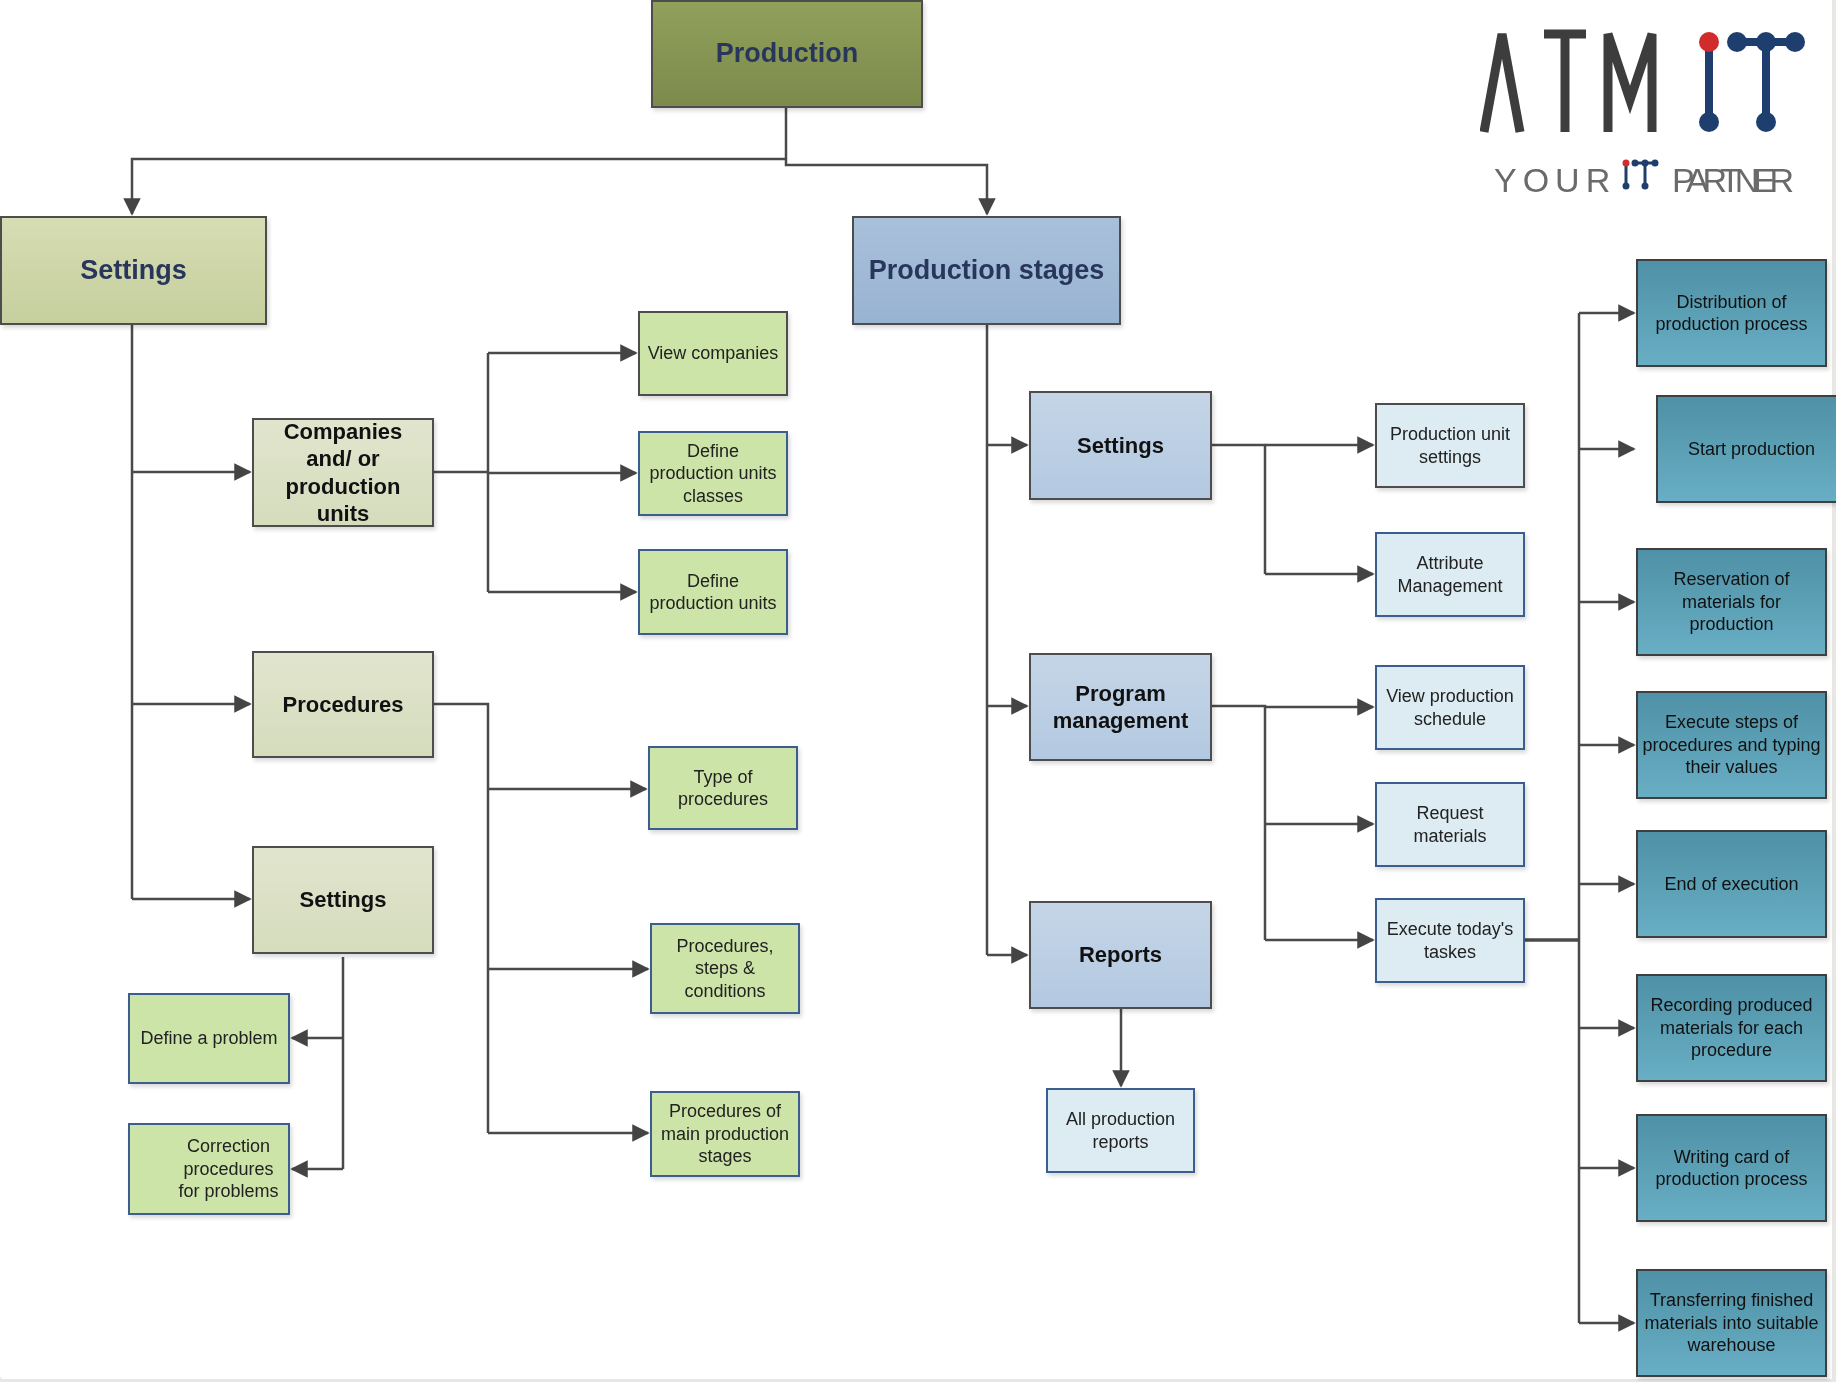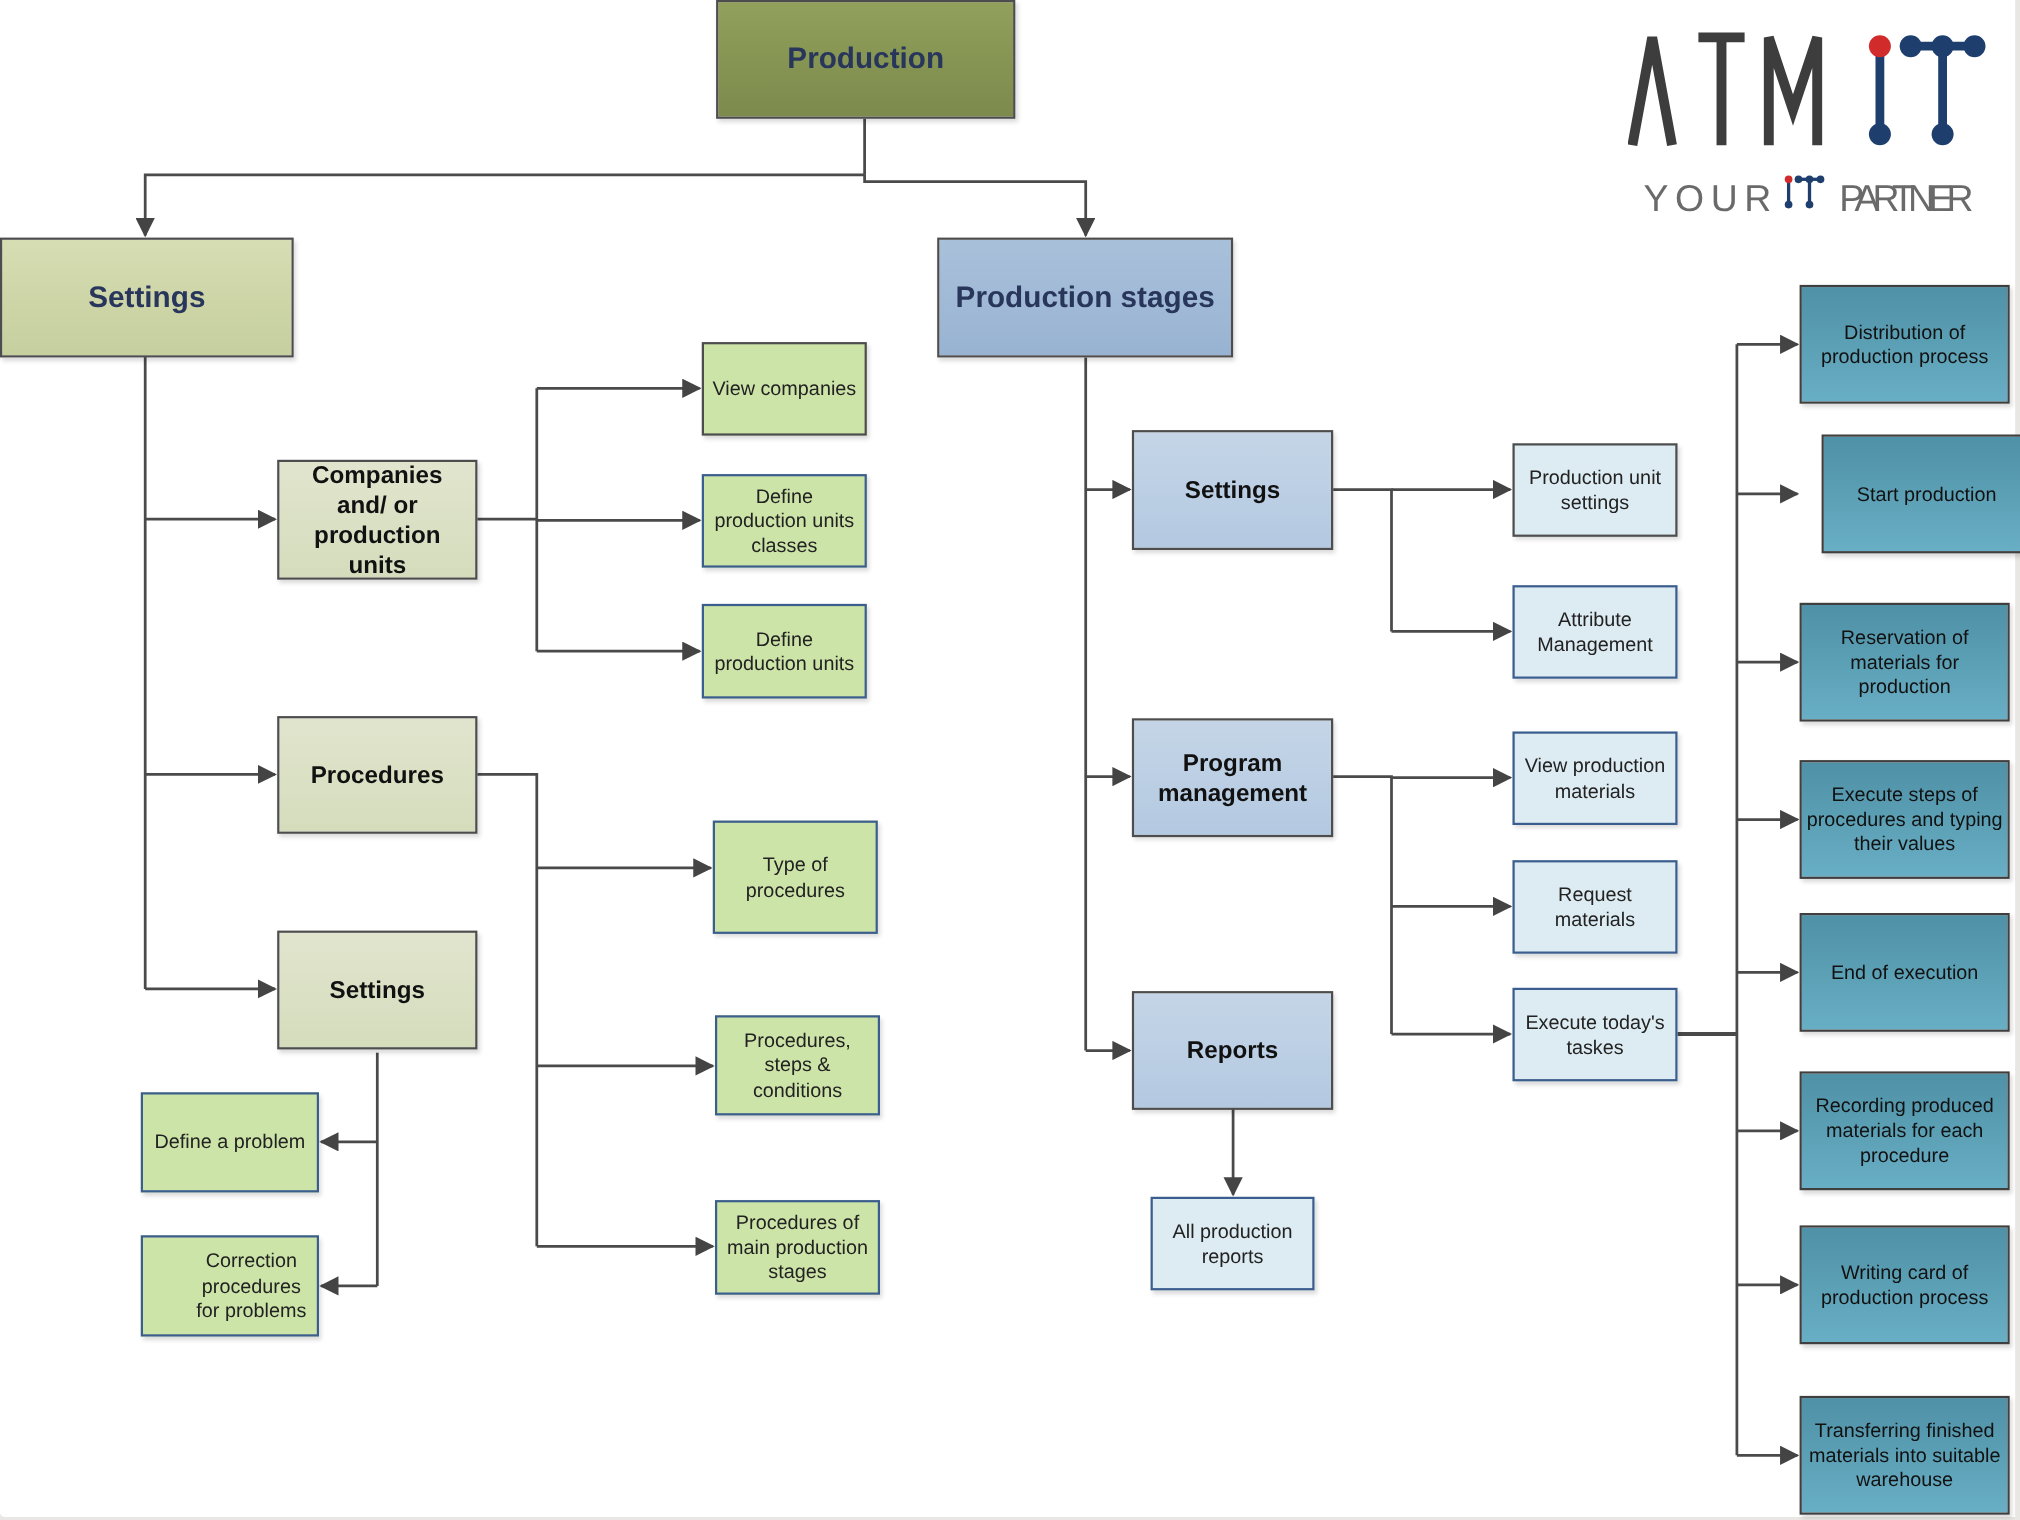--- a/index.html
+++ b/index.html
@@ -109,21 +109,21 @@
 <div class="node leafg dark" style="left:638px;top:311px;width:150px;height:85px;">
     <span>View companies</span>
   </div>
 <div class="node leafg" style="left:638px;top:431px;width:150px;height:85px;">
     <span>Define production units classes</span>
   </div>
 <div class="node leafg" style="left:638px;top:549px;width:150px;height:86px;">
     <span>Define production units</span>
   </div>
 
-<div class="node leafg" style="left:648px;top:746px;width:150px;height:103px;">
+<div class="node leafg" style="left:648px;top:746px;width:150px;height:84px;">
     <span>Type of procedures</span>
   </div>
 <div class="node leafg" style="left:650px;top:923px;width:150px;height:91px;">
     <span>Procedures, steps &amp; conditions</span>
   </div>
 <div class="node leafg" style="left:650px;top:1091px;width:150px;height:86px;">
     <span>Procedures of main production stages</span>
   </div>
 
 <div class="node leafg" style="left:128px;top:993px;width:162px;height:91px;">
@@ -143,21 +143,21 @@
     <span>Reports</span>
   </div>
 
 <div class="node leafb dark" style="left:1375px;top:403px;width:150px;height:85px;">
     <span>Production unit settings</span>
   </div>
 <div class="node leafb" style="left:1375px;top:532px;width:150px;height:85px;">
     <span>Attribute Management</span>
   </div>
 <div class="node leafb" style="left:1375px;top:665px;width:150px;height:85px;">
-    <span>View production materials</span>
+    <span>View production schedule</span>
   </div>
 <div class="node leafb" style="left:1375px;top:782px;width:150px;height:85px;">
     <span>Request materials</span>
   </div>
 <div class="node leafb" style="left:1375px;top:898px;width:150px;height:85px;">
     <span>Execute today's taskes</span>
   </div>
 <div class="node leafb" style="left:1046px;top:1088px;width:149px;height:85px;">
     <span>All production reports</span>
   </div>

